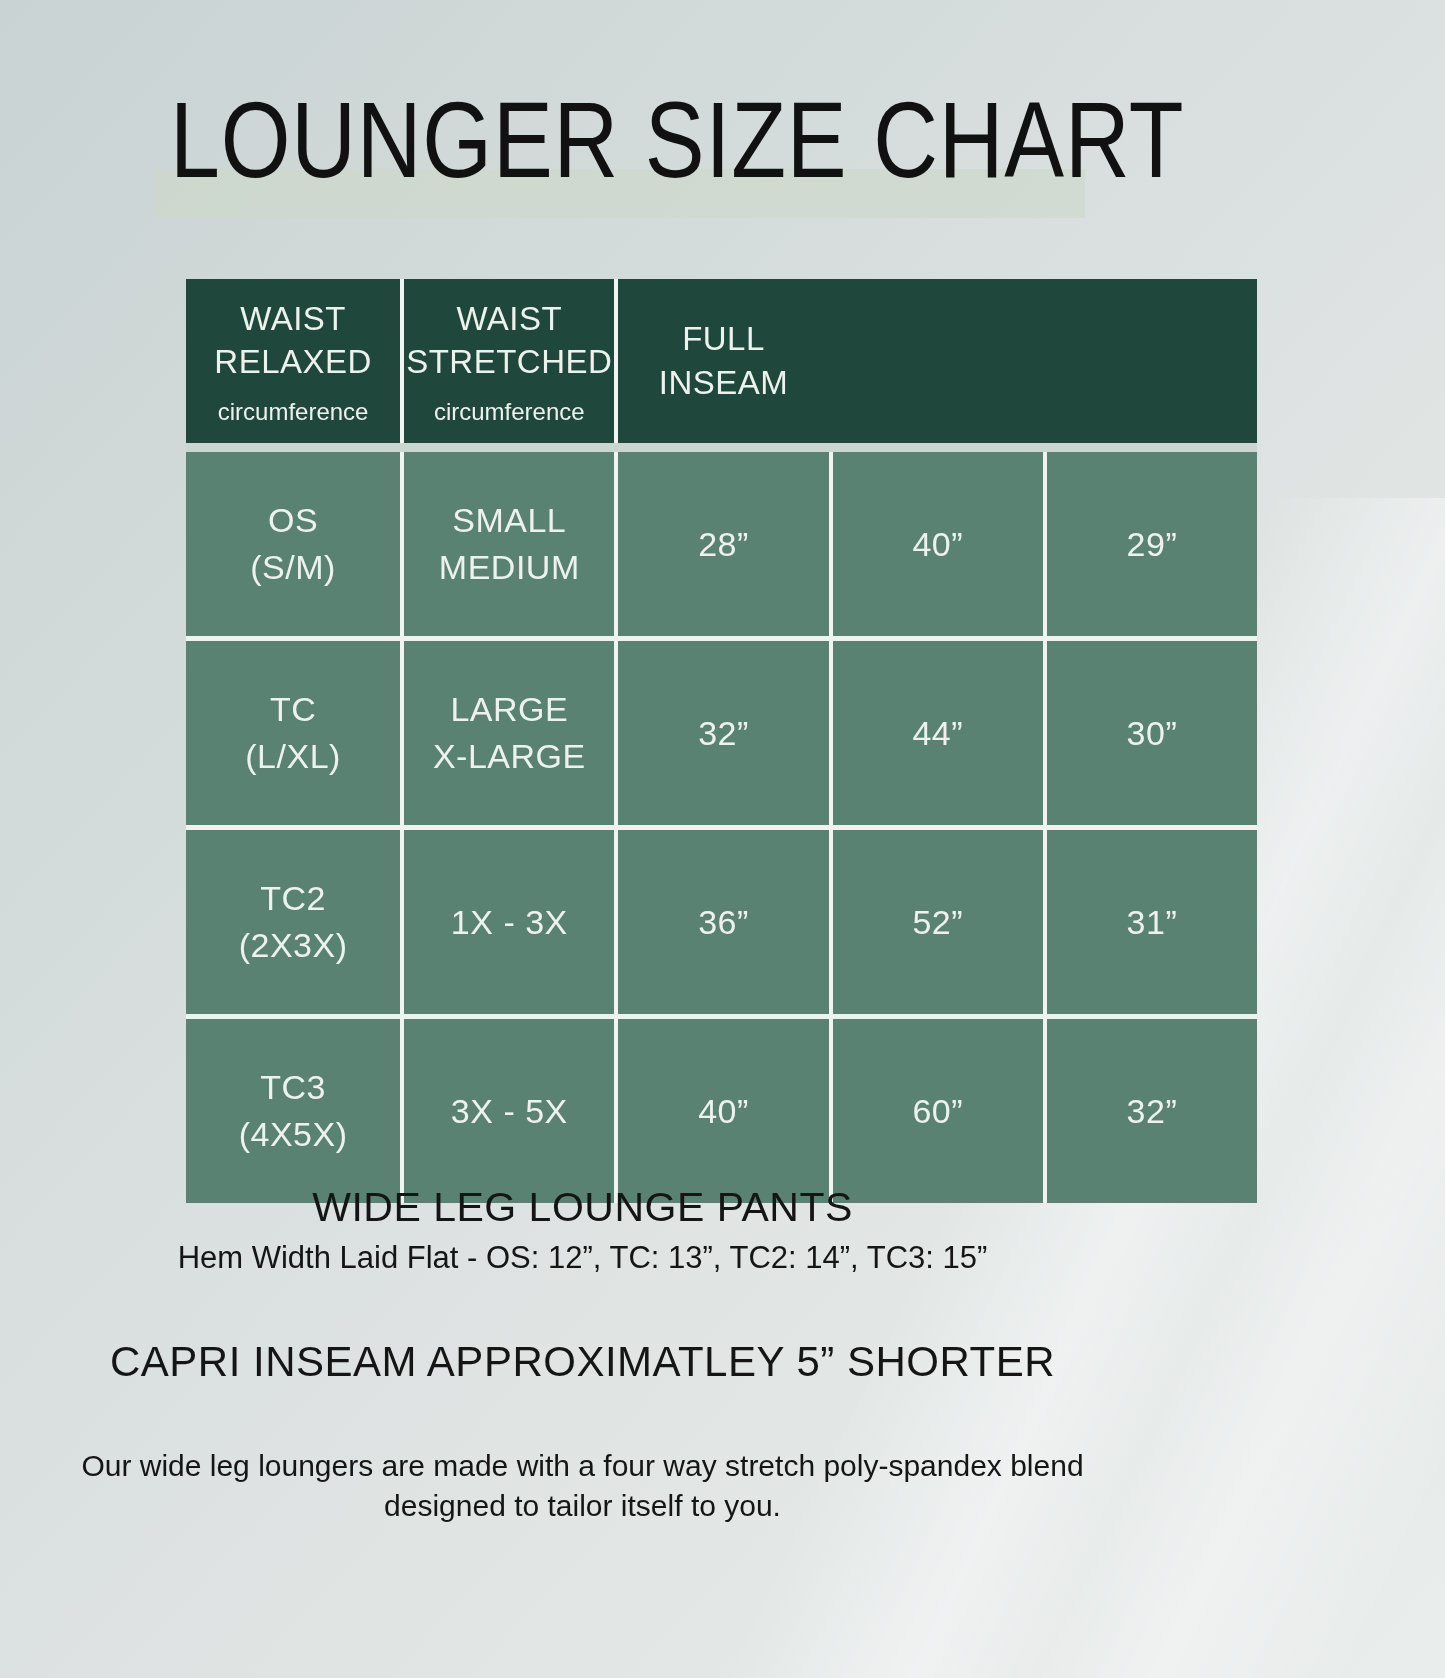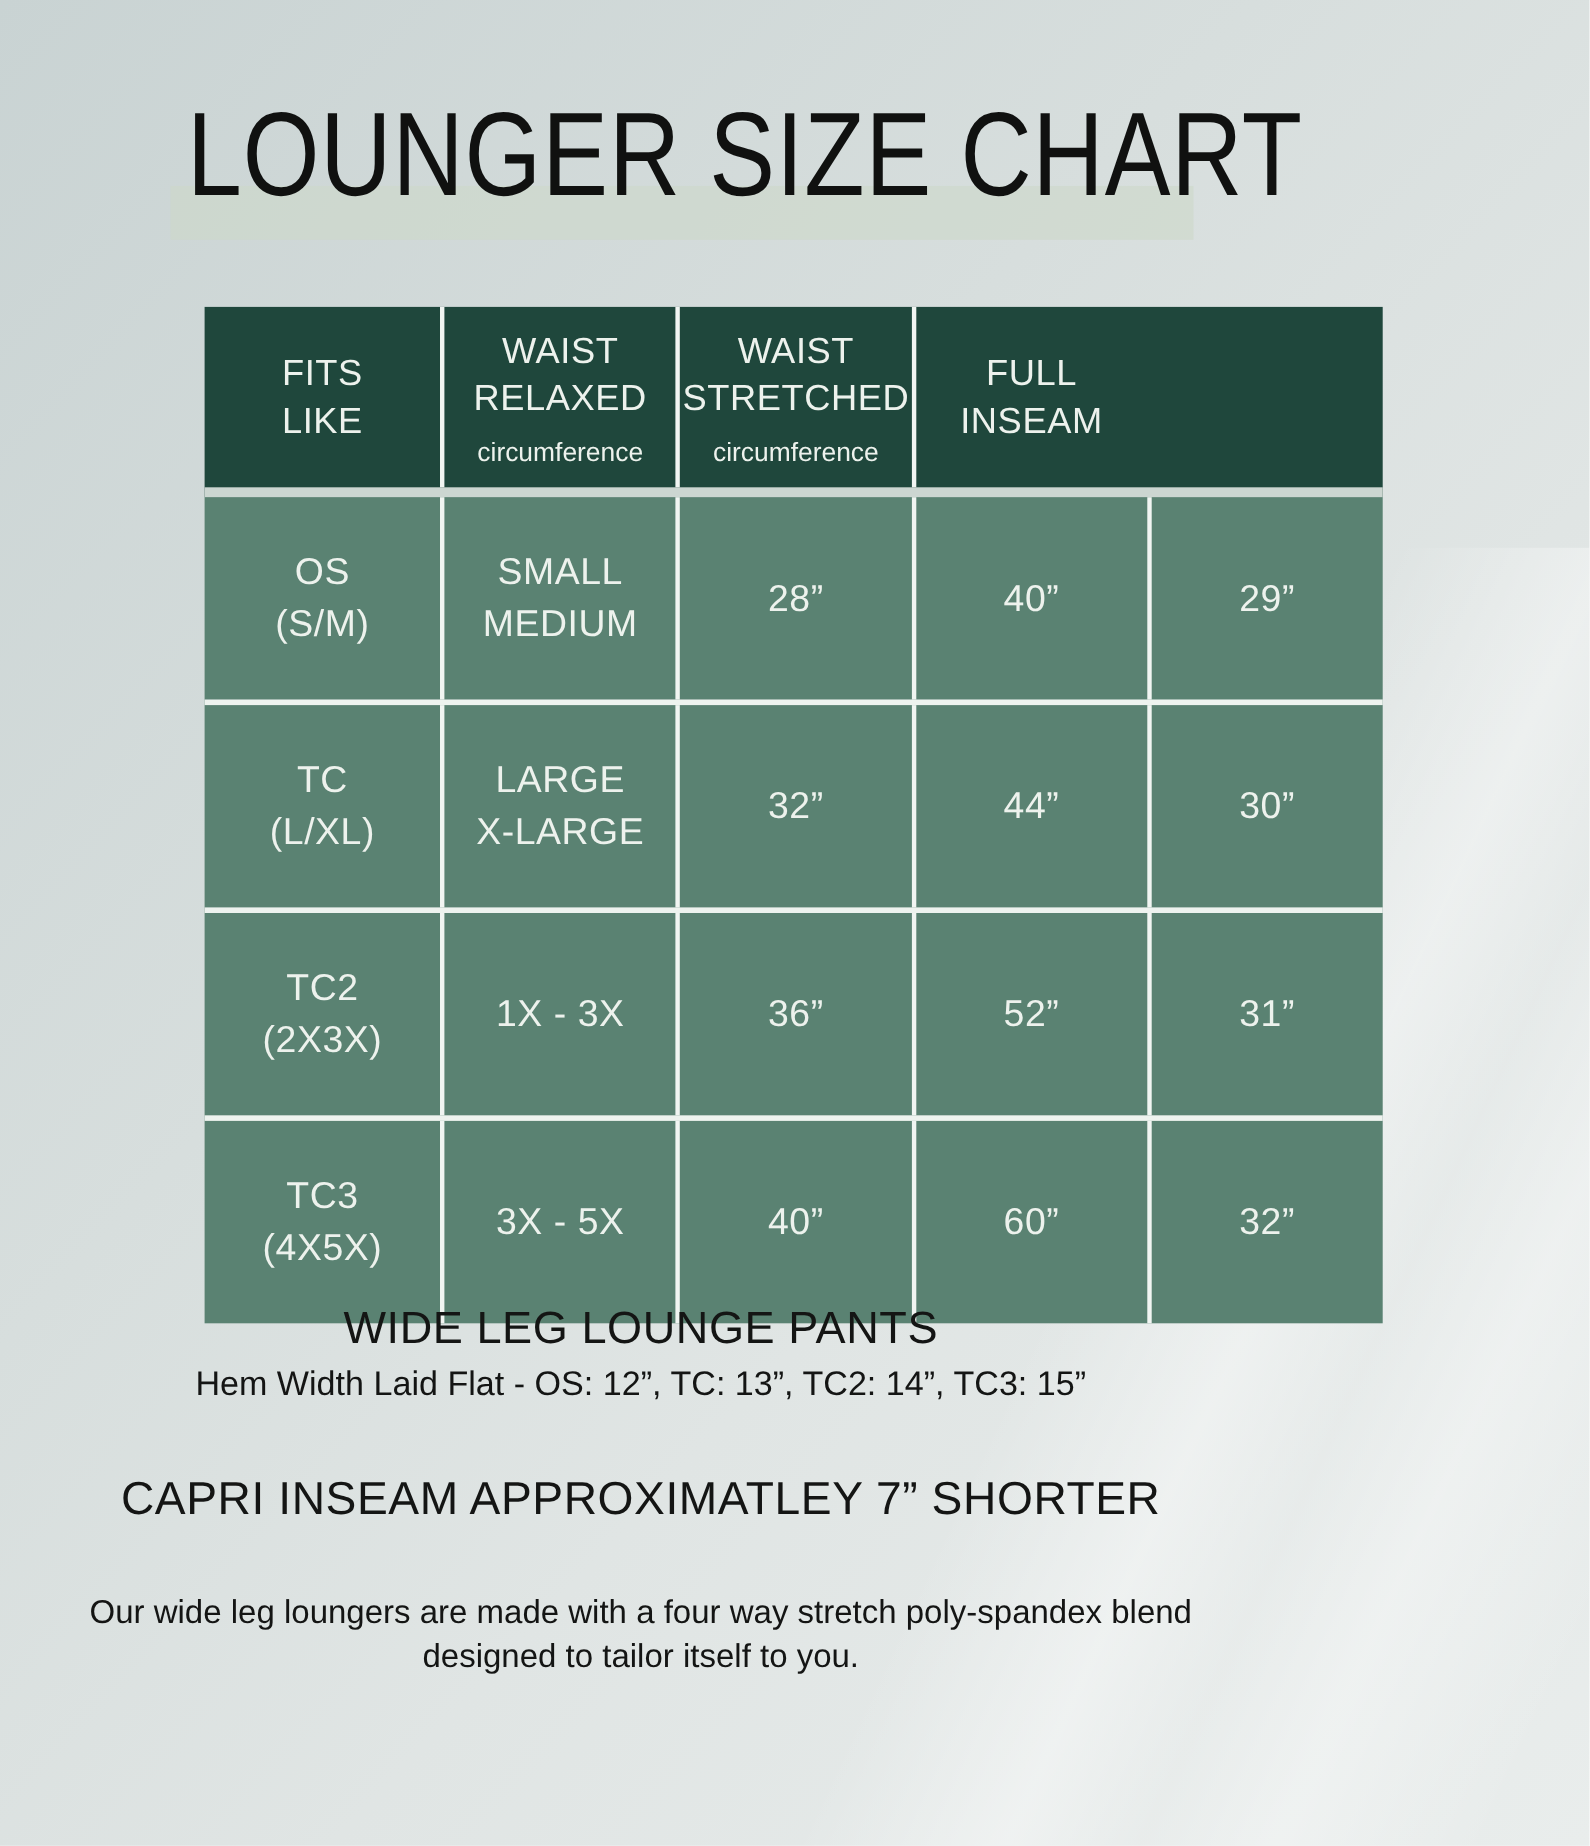--- a/index.html
+++ b/index.html
@@ -129,25 +129,20 @@
 
   <div class="streak"></div>
   <div class="title-band"></div>
 
   <h1 class="page-title">LOUNGER SIZE CHART</h1>
 
   <div class="size-table">
 
     <div class="t-head">
       <div class="cell">
-        <div class="th-label">FITS
-LIKE</div>
-
-      </div>
-      <div class="cell">
         <div class="th-label">WAIST
 RELAXED</div>
         <div class="th-sub">circumference</div>
       </div>
       <div class="cell">
         <div class="th-label">WAIST
 STRETCHED</div>
         <div class="th-sub">circumference</div>
       </div>
       <div class="cell">
@@ -232,17 +227,17 @@
         </div>
       <div class="cell">
           <div class="td">32”</div>
         </div>
     </div>
 
   </div>
 
   <p class="footer-line wide-leg-heading">WIDE LEG LOUNGE PANTS</p>
   <p class="footer-line hem-note">Hem Width Laid Flat - OS: 12”, TC: 13”, TC2: 14”, TC3: 15”</p>
-  <p class="footer-line capri-note">CAPRI INSEAM APPROXIMATLEY 7” SHORTER</p>
+  <p class="footer-line capri-note">CAPRI INSEAM APPROXIMATLEY 5” SHORTER</p>
   <p class="footer-line fabric-note">Our wide leg loungers are made with a four way stretch poly-spandex blend
 designed to tailor itself to you.</p>
 
 </div>
 
 </body></html>

